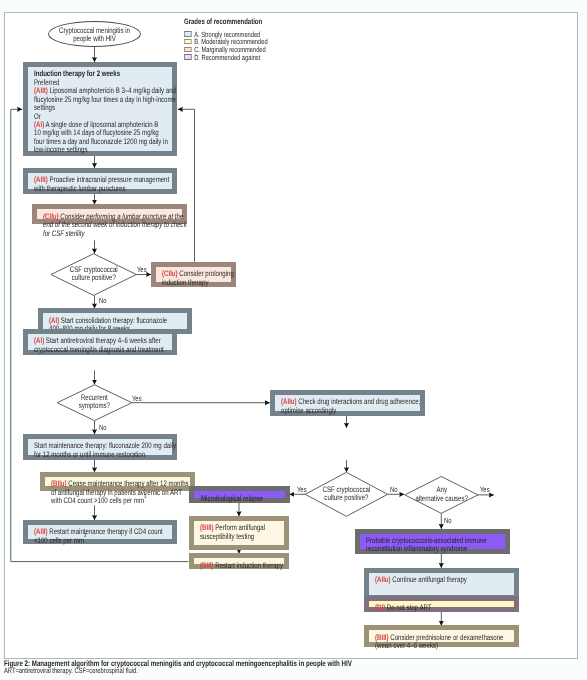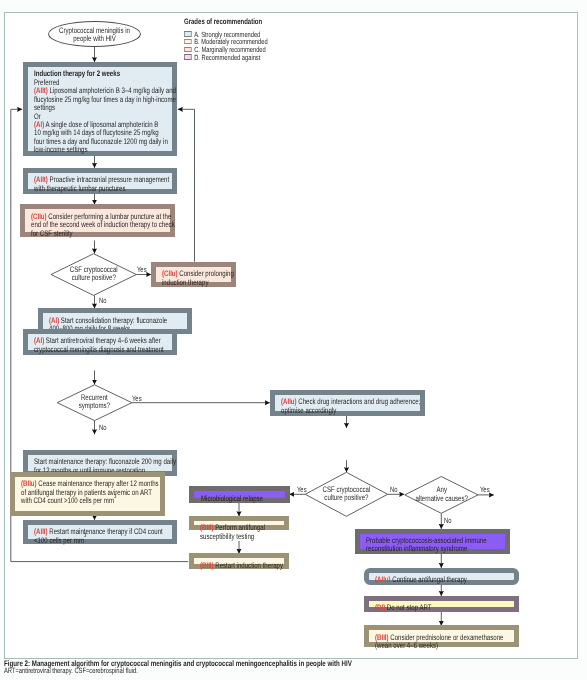--- a/index.html
+++ b/index.html
@@ -97,21 +97,21 @@
         <div><span>four times a day and fluconazole 1200 mg daily in</span></div>
         <div><span>low-income settings</span></div>
       </div>
     </div>
   <div class="node blue" style="left:22.5px;top:167.8px;width:154.5px;height:26px;">
       <div class="tx" style="left:6.2px;top:3.3px;">
         <div><span class="g">(AIIt)</span><span> Proactive intracranial pressure management</span></div>
         <div><span>with therapeutic lumbar punctures</span></div>
       </div>
     </div>
-  <div class="node pink" style="left:20px;top:204.4px;width:154.5px;height:33px;">
+  <div class="node pink" style="left:32px;top:204.4px;width:154.5px;height:20px;font-style:italic;">
       <div class="tx" style="left:6.2px;top:3.3px;">
         <div><span class="g">(CIIu)</span><span> Consider performing a lumbar puncture at the</span></div>
         <div><span>end of the second week of induction therapy to check</span></div>
         <div><span>for CSF sterility</span></div>
       </div>
     </div>
   <div class="node pink" style="left:150.6px;top:261.8px;width:85.5px;height:25.7px;">
       <div class="tx" style="left:6.2px;top:3.3px;">
         <div><span class="g">(CIIu)</span><span> Consider prolonging</span></div>
         <div><span>induction therapy</span></div>
@@ -122,27 +122,27 @@
         <div><span class="g">(AI)</span><span> Start consolidation therapy: fluconazole</span></div>
         <div><span>400–800 mg daily for 8 weeks</span></div>
       </div>
     </div>
   <div class="node blue" style="left:22.5px;top:329px;width:154.5px;height:25.9px;">
       <div class="tx" style="left:6.2px;top:3.3px;">
         <div><span class="g">(AI)</span><span> Start antiretroviral therapy 4–6 weeks after</span></div>
         <div><span>cryptococcal meningitis diagnosis and treatment</span></div>
       </div>
     </div>
-  <div class="node blue" style="left:22.5px;top:434px;width:154.5px;height:25.5px;margin-top:16px;">
+  <div class="node blue" style="left:22.5px;top:434px;width:154.5px;height:25.5px;">
       <div class="tx" style="left:6.2px;top:3.3px;">
         <div><span>Start maintenance therapy: fluconazole 200 mg daily</span></div>
         <div><span>for 12 months or until immune restoration</span></div>
       </div>
     </div>
-  <div class="node yellow" style="left:10px;top:472px;width:154.5px;height:44px;">
+  <div class="node yellow" style="left:40px;top:472px;width:154.5px;height:19px;">
       <div class="tx" style="left:6.2px;top:3.3px;">
         <div><span class="g">(BIIu)</span><span> Cease maintenance therapy after 12 months</span></div>
         <div><span>of antifungal therapy in patients aviremic on ART</span></div>
         <div><span>with CD4 count &gt;100 cells per mm<sup style="font-size:0.7em;line-height:0;position:relative;top:-1.9px">3</sup></span></div>
       </div>
     </div>
   <div class="node blue" style="left:22.5px;top:519.9px;width:154.5px;height:24.5px;">
       <div class="tx" style="left:6.2px;top:3.3px;">
         <div><span class="g">(AIII)</span><span> Restart maintenance therapy if CD4 count</span></div>
         <div><span>&lt;100 cells per mm<sup style="font-size:0.7em;line-height:0;position:relative;top:-1.9px">3</sup></span></div>
@@ -152,38 +152,38 @@
       <div class="tx" style="left:6.2px;top:3.3px;">
         <div><span class="g">(AIIu)</span><span> Check drug interactions and drug adherence;</span></div>
         <div><span>optimise accordingly</span></div>
       </div>
     </div>
   <div class="node grey" style="left:189px;top:486px;width:100.5px;height:17px;">
       <div class="tx" style="left:6.8px;top:4.2px;">
         <div><span>Microbiological relapse</span></div>
       </div>
     </div>
-  <div class="node yellow" style="left:188.5px;top:516px;width:100.5px;height:14px;">
+  <div class="node yellow" style="left:188.5px;top:516px;width:100.5px;height:34px;">
       <div class="tx" style="left:6.2px;top:3.3px;">
         <div><span class="g">(BIII)</span><span> Perform antifungal</span></div>
         <div><span>susceptibility testing</span></div>
       </div>
     </div>
   <div class="node yellow" style="left:188.5px;top:553.4px;width:100.5px;height:16px;">
       <div class="tx" style="left:6.2px;top:3.8px;">
         <div><span class="g">(BIII)</span><span> Restart induction therapy</span></div>
       </div>
     </div>
   <div class="node grey" style="left:355px;top:528.5px;width:155px;height:25.5px;">
       <div class="tx" style="left:6.2px;top:3.3px;">
         <div><span>Probable cryptococcosis-associated immune</span></div>
         <div><span>reconstitution inflammatory syndrome</span></div>
       </div>
     </div>
-  <div class="node blue" style="left:363.5px;top:567.5px;width:155px;height:17px;border-radius:6px;">
+  <div class="node blue" style="left:363.5px;top:567.5px;width:155px;height:32px;">
       <div class="tx" style="left:6.2px;top:3.7px;">
         <div><span class="g">(AIIu)</span><span> Continue antifungal therapy</span></div>
       </div>
     </div>
   <div class="node purple" style="left:363.5px;top:595.5px;width:155px;height:16.3px;">
       <div class="tx" style="left:6.2px;top:3.9px;">
         <div><span class="g">(DI)</span><span> Do not stop ART</span></div>
       </div>
     </div>
   <div class="node yellow" style="left:363.5px;top:625.3px;width:155px;height:22.2px;">

